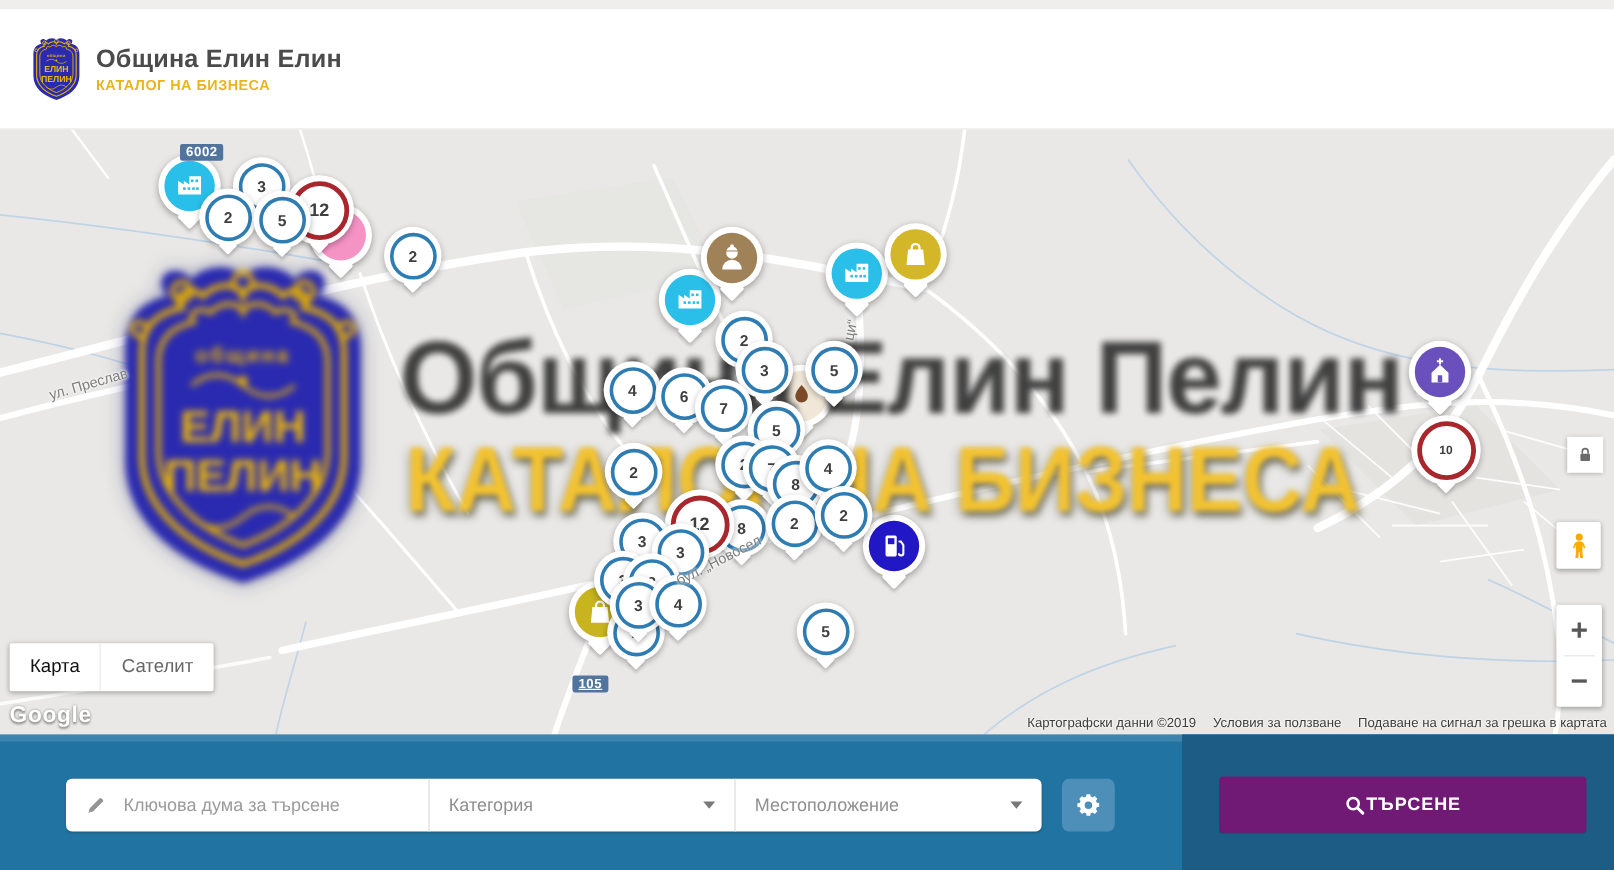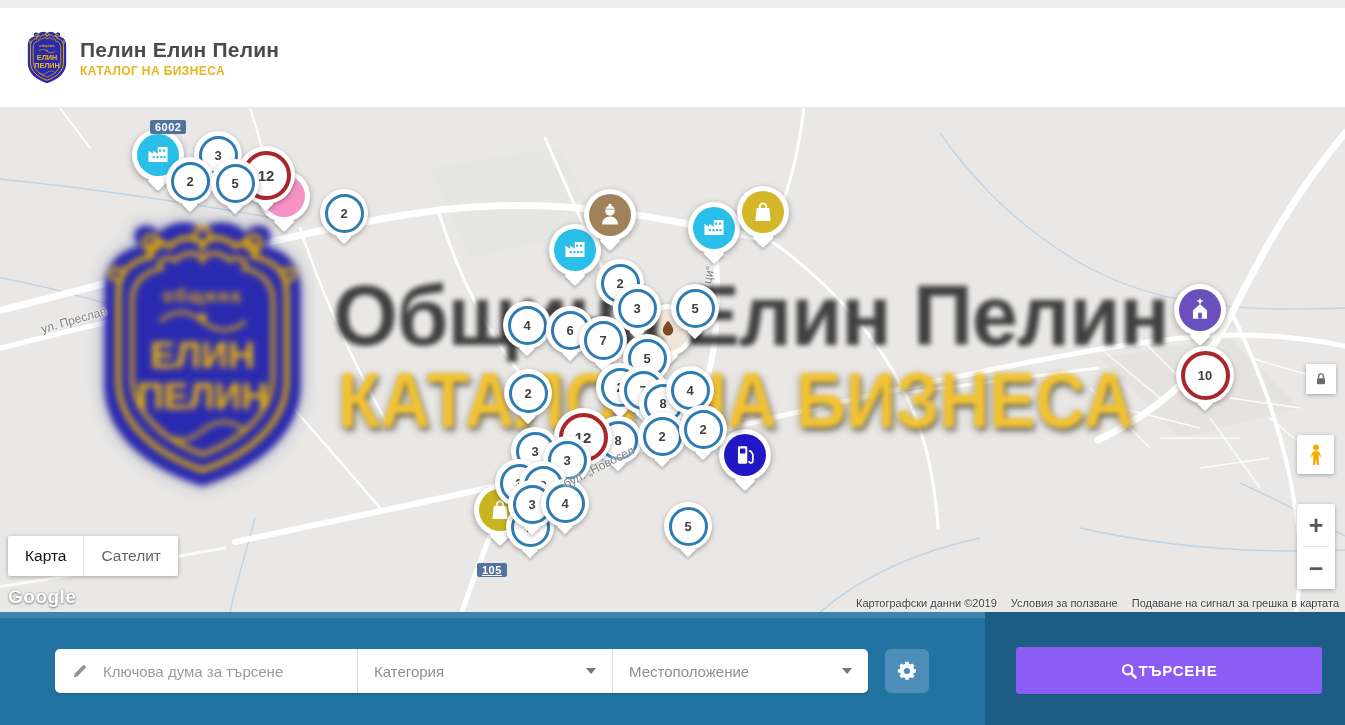--- a/index.html
+++ b/index.html
@@ -64,21 +64,21 @@
   .search-bar{position:absolute;left:55px;top:37px;width:813px;height:44px;background:#fff;border-radius:5px;display:flex;box-shadow:0 1px 2px rgba(0,0,0,.2);}
   .seg{display:flex;align-items:center;}
   .seg-input{width:302px;padding:0 10px 0 16px;}
   .seg-input input{border:none;outline:none;flex:1;font-size:15px;color:#555;margin-left:12px;}
   .seg-input input::placeholder{color:#9b9b9b;}
   .seg-select{padding:0 16px;border-left:1px solid #dcdcdc;color:#8f8f8f;font-size:15px;cursor:pointer;}
   .seg-cat{width:255px;text-align:center;}
   .seg-loc{width:256px;gap:48px;}
   .caret{margin-left:auto;width:0;height:0;border-left:5px solid transparent;border-right:5px solid transparent;border-top:6px solid #787878;}
   .gear-btn{position:absolute;left:885px;top:37px;width:44px;height:44px;background:#4e8fba;border-radius:6px;display:flex;align-items:center;justify-content:center;cursor:pointer;}
-  .search-btn{position:absolute;left:1016px;top:35px;width:306px;height:47px;background:#8b5cf6;border:none;border-radius:3px;display:flex;align-items:center;justify-content:center;cursor:pointer;box-shadow:0 1px 0 rgba(0,0,0,.12);}
+  .search-btn{position:absolute;left:1016px;top:35px;width:306px;height:47px;background:#701a75;border:none;border-radius:3px;display:flex;align-items:center;justify-content:center;cursor:pointer;box-shadow:0 1px 0 rgba(0,0,0,.12);}
   .search-btn span{color:#fff;font-size:15px;font-weight:bold;letter-spacing:.8px;}
 </style>
 </head>
 <body>
 
 <svg width="0" height="0" style="position:absolute">
   <defs>
     <symbol id="ep-shield" viewBox="0 0 120 140">
       <path d="M10 36 C10 22 18 16 28 14 C20 5 32 -1 38 7 C44 0 58 0 60 7 C62 0 76 0 82 7 C88 -1 100 5 92 14 C102 16 110 22 110 36 L110 84 C110 110 88 127 60 136 C32 127 10 110 10 84 Z" fill="#2a2ab0"></path>
       <path d="M17 38 C17 26 24 21 34 19 C30 13 38 9 43 14 C49 8 58 8 60 14 C62 8 71 8 77 14 C82 9 90 13 86 19 C96 21 103 26 103 38 L103 82 C103 104 84 120 60 128 C36 120 17 104 17 82 Z" fill="none" stroke="#e5b000" stroke-width="2.5"></path>
@@ -103,21 +103,21 @@
 <div id="page">
 
   <div id="topstrip"></div>
 
   <div id="header">
     <div class="brand">
       <svg width="46" height="54" viewBox="0 0 120 140">
           <use href="#ep-shield" xlink:href="#ep-shield"></use>
         </svg>
       <div class="brand-text">
-        <div class="brand-title">Пелин Елин Пелин</div>
+        <div class="brand-title">Община Елин Елин</div>
         <div class="brand-sub">КАТАЛОГ НА БИЗНЕСА</div>
       </div>
     </div>
   </div>
 
   <div id="map">
     <svg id="map-svg" width="1345" height="504">
       <rect width="1345" height="504" fill="#e9e8e6"></rect>
       <path d="M1100 250 L1230 230 L1300 300 L1180 330 Z" fill="#e4e3e0"></path>
       <path d="M430 60 L560 40 L600 120 L470 150 Z" fill="#e4e3e0" opacity=".5"></path>
@@ -352,21 +352,21 @@
         <div class="cluster" style="left: 508px; top: 372px; width: 48px; height: 48px;">
           <div class="ring" style="width: 39px; height: 39px; border: 3.5px solid rgb(46, 124, 178); font-size: 13px;">3</div>
         </div>
         <div class="cluster" style="left: 541px; top: 371px; width: 48px; height: 48px;">
           <div class="ring" style="width: 39px; height: 39px; border: 3.5px solid rgb(46, 124, 178); font-size: 13px;">4</div>
         </div>
         <div class="cluster" style="left: 664px; top: 394px; width: 48px; height: 48px;">
           <div class="ring" style="width: 39px; height: 39px; border: 3.5px solid rgb(46, 124, 178); font-size: 13px;">5</div>
         </div>
         <div class="cluster" style="left: 1176px; top: 238px; width: 58px; height: 58px;">
-          <div class="ring" style="width: 49px; height: 49px; border: 4px solid rgb(168, 39, 44); font-size: 13px;">10</div>
+          <div class="ring" style="width: 49px; height: 49px; border: 4px solid rgb(168, 39, 44); font-size: 10px;">10</div>
         </div>
       </div>
 
     <div class="layer-controls">
       <div>
           <span class="road-badge" style="left: 150px; top: 12px;">6002</span>
           <span class="road-badge" style="left: 477px; top: 455px; text-decoration: underline;">105</span>
           <span class="street-label" style="left: 40px; top: 205px; transform: rotate(-16deg);">ул. Преслав</span>
           <span class="street-label" style="left: 560px; top: 352px; transform: rotate(-27deg);">бул. „Новосел</span>
           <span class="street-label" style="left: 700px; top: 160px; transform: rotate(-78deg);">ци“</span>

